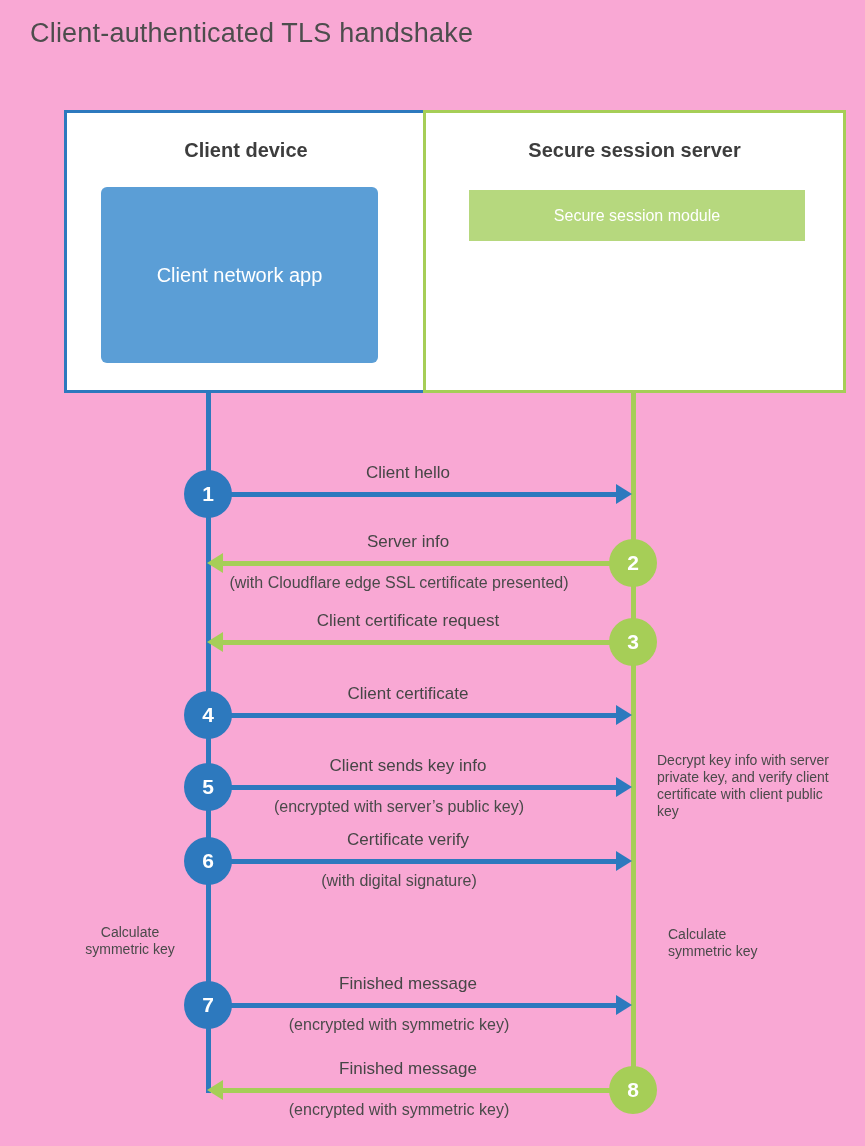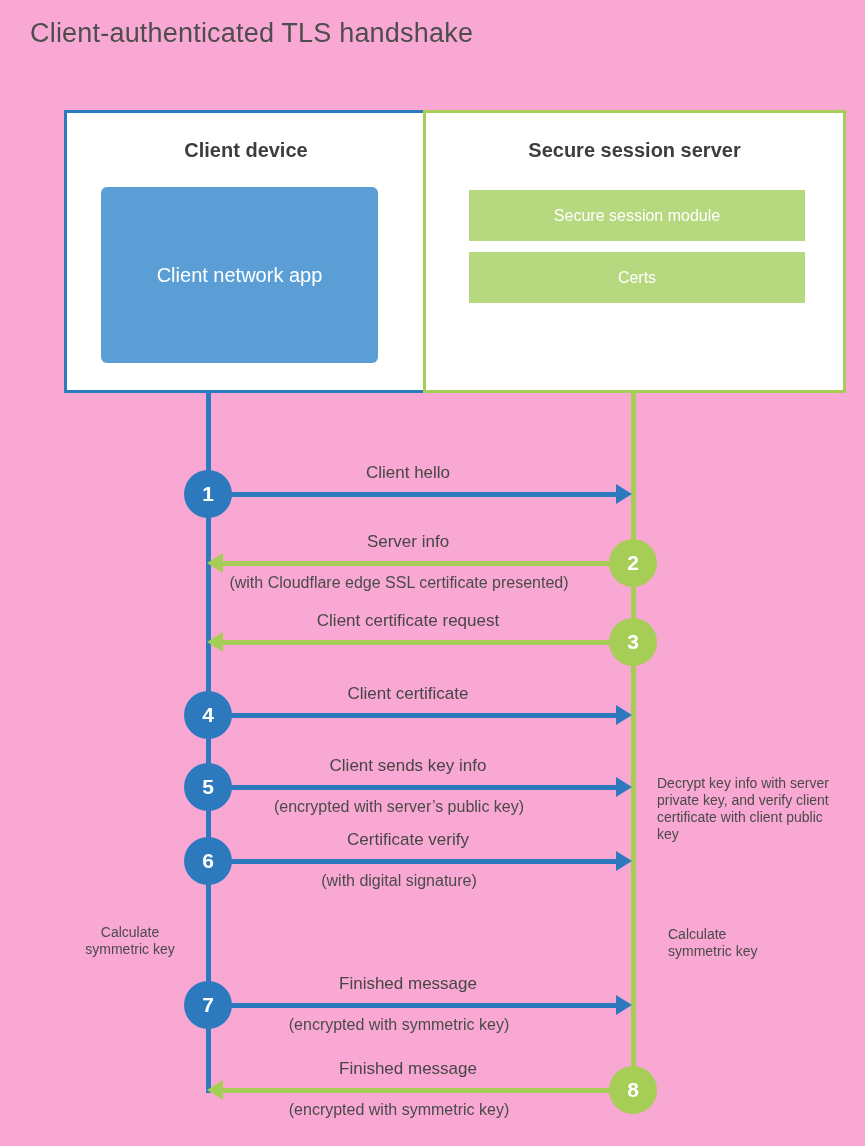--- a/index.html
+++ b/index.html
@@ -75,42 +75,41 @@
     position:absolute;left:408px;top:-31px;transform:translateX(-50%);
     font-size:17px;color:#464646;white-space:nowrap;z-index:4;
   }
   .msg-sublabel{
     position:absolute;left:399px;top:11px;transform:translateX(-50%);
     font-size:16px;color:var(--text-mid);white-space:nowrap;z-index:4;
   }
 
   
   .side-note{position:absolute;font-size:14px;line-height:17px;color:var(--text-mid);z-index:4;}
-  .decrypt-note{left:657px;top:752px;width:186px;margin-top:23px;}
+  .decrypt-note{left:657px;top:752px;width:186px;}
   .calc-left{left:73px;top:924px;width:114px;text-align:center;}
   .calc-right{left:668px;top:926px;width:114px;text-align:left;}
 </style>
 </head>
 <body>
 
 <div class="canvas">
 
   <div class="page-title">Client-authenticated TLS handshake</div>
 
   <div class="actor-box client-box">
     <div class="box-heading">Client device</div>
     <div class="app-box">
       <span>Client network app</span>
     </div>
   </div>
 
   <div class="actor-box server-box">
     <div class="box-heading">Secure session server</div>
     <div class="server-bar bar1">Secure session module</div>
-    <div class="server-bar bar2">Certs</div>
   </div>
 
   <div class="vline blue-line"></div>
   <div class="vline green-line"></div>
 
   <div class="msg r1 right">
     <div class="arrow-line"></div>
     <div class="arrow-head"></div>
     <div class="msg-label">Client hello</div>
     <div class="step-circle">1</div>

